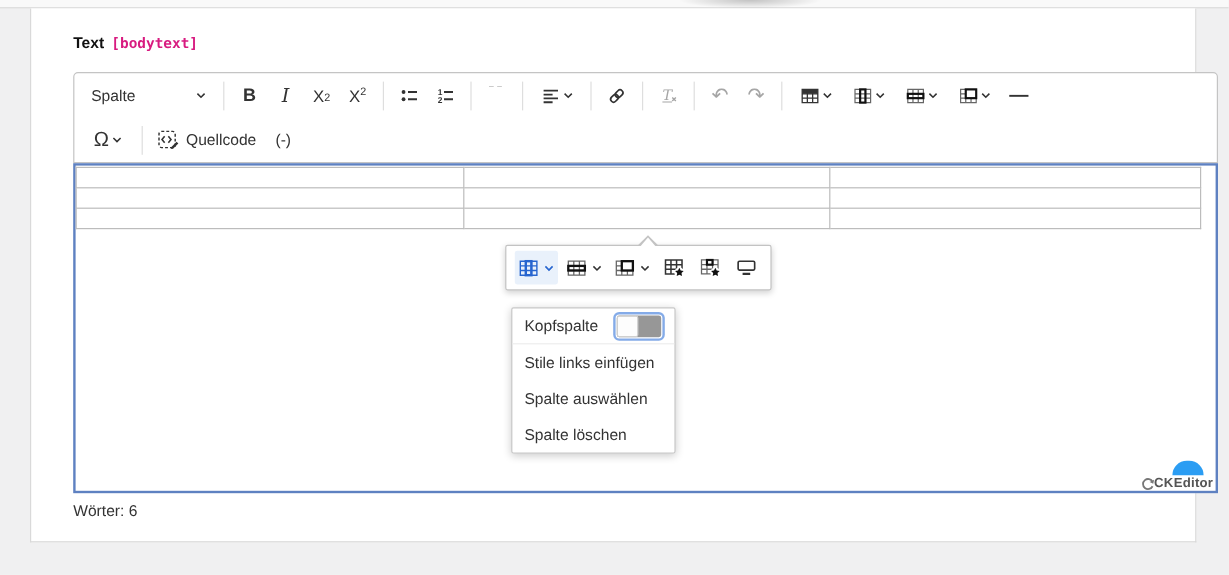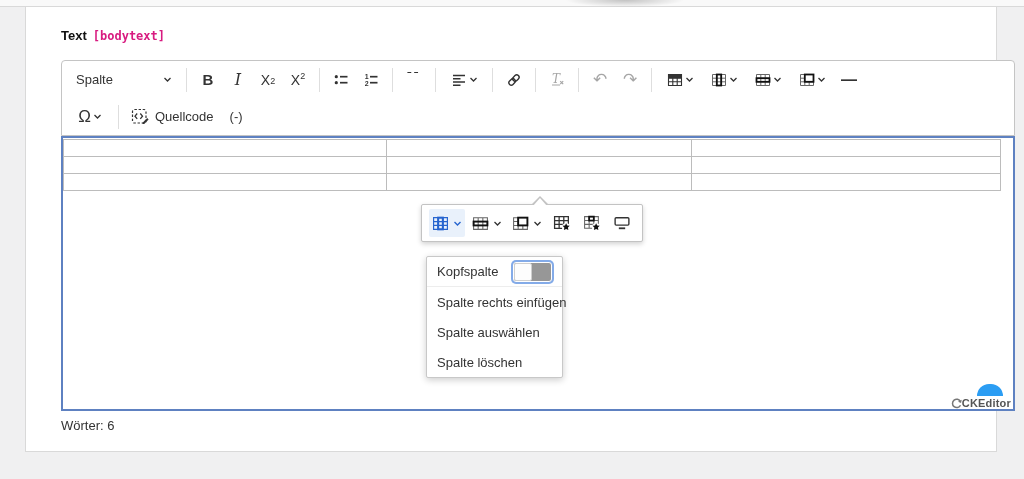--- a/index.html
+++ b/index.html
@@ -339,21 +339,21 @@
     </div>
 
     <div class="menu">
       <div class="menu-item switch-row">
         <span>Kopfspalte</span>
         <span class="toggle">
             <span class="knob"></span>
           </span>
       </div>
       <div class="menu-item">
-          <span>Spalte rechts einfügen</span>
+          <span>Stile links einfügen</span>
         </div>
       <div class="menu-item">
           <span>Spalte auswählen</span>
         </div>
       <div class="menu-item">
           <span>Spalte löschen</span>
         </div>
     </div>
 
     <div class="badge">

